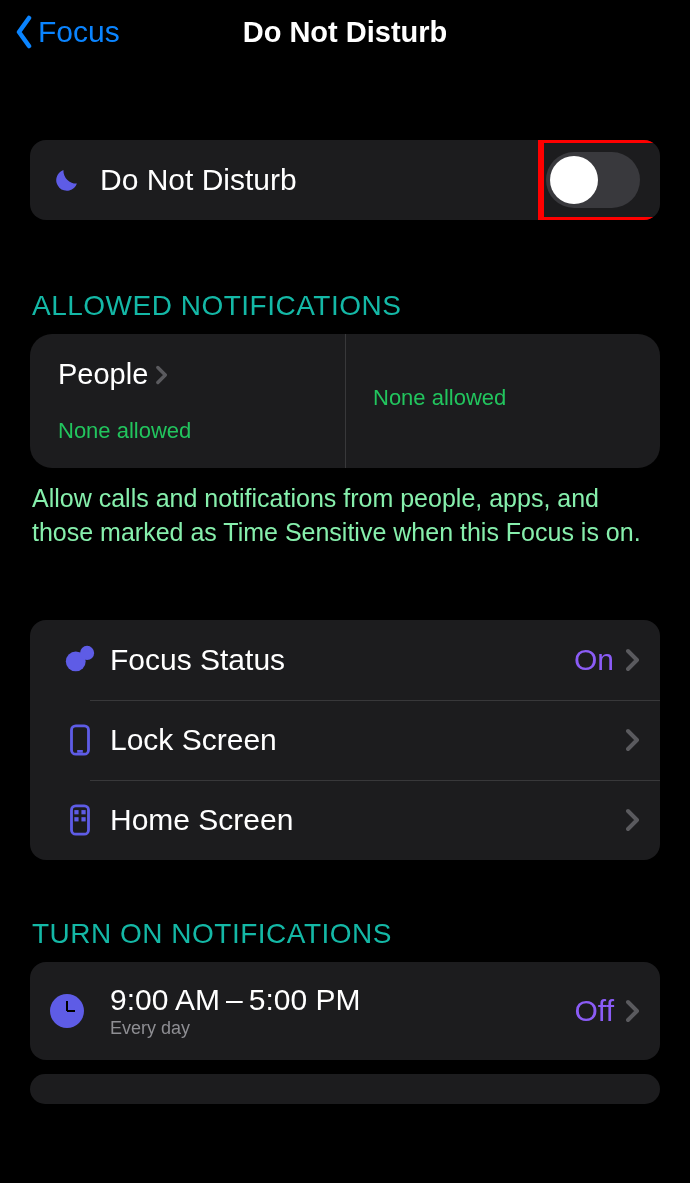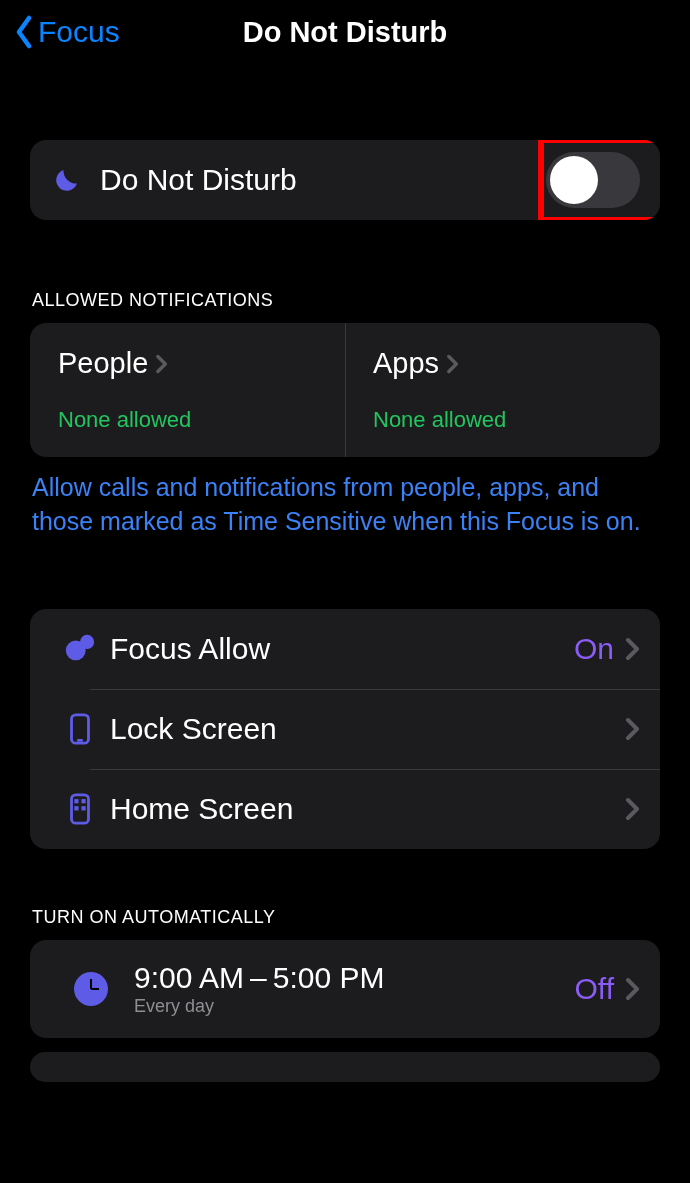--- a/index.html
+++ b/index.html
@@ -68,28 +68,28 @@
       fill: none; stroke-linecap:round; stroke-linejoin:round;
       margin-left: 6px;
     }
     .chevron-small {
       width: 12px; height: 20px;
       stroke: #5a5a5e; stroke-width: 4;
       fill: none; stroke-linecap:round; stroke-linejoin:round;
       margin-left: 8px;
     }
     .section-header {
-      font-size: 18px;
-      color: #ffffff;
+      font-size: 28px;
+      color: #14b8a6;
       padding: 0 2px 12px;
       letter-spacing: 0.5px;
     }
     .footer-text {
       font-size: 25px;
-      color: #3b82f6;
+      color: #86efac;
       padding: 14px 2px 0;
       line-height: 1.35;
     }
     
     .dnd-row { margin-top: 76px; }
     .moon-icon {
       width: 34px; height: 34px;
       fill: #5e5ce6;
     }
     
@@ -111,21 +111,21 @@
       position: absolute;
       border: 6px solid #ff0000;
       width: 136px;
       height: 86px;
       right: -14px;
       top: 50%;
       transform: translateY(-50%);
       pointer-events: none;
     }
     
-    .split { display:flex; }
+    .split { display:flex;border-radius:22px; }
     .split .cell {
       flex:1;
       padding: 24px 28px;
       position:relative;
     }
     .split .cell + .cell::before {
       content:"";
       position:absolute;
       left:0; top:0; bottom:0;
       width:1px;
@@ -208,42 +208,36 @@
     <div class="cell">
       <div class="cell-title-row">
         <span>People</span>
         <svg class="chevron-small" viewBox="0 0 14 24">
             <polyline points="2,3 11,12 2,21"></polyline>
           </svg>
       </div>
       <div class="cell-sub">None allowed</div>
     </div>
     <div class="cell">
-      <div class="cell-title-row">
-        <span>Apps</span>
-        <svg class="chevron-small" viewBox="0 0 14 24">
-            <polyline points="2,3 11,12 2,21"></polyline>
-          </svg>
-      </div>
       <div class="cell-sub">None allowed</div>
     </div>
   </div>
   <div class="footer-text">Allow calls and notifications from people, apps, and those marked as Time Sensitive when this Focus is on.</div>
 
   <div class="spacer"></div>
 
   <div class="group">
     <div class="row opt">
       <span class="icon-slot opt-icon">
         <svg viewBox="0 0 24 24">
             <circle class="fill" cx="9" cy="13" r="7"></circle>
             <circle class="fill" cx="17" cy="7" r="5"></circle>
           </svg>
       </span>
-      <span class="label">Focus Allow</span>
+      <span class="label">Focus Status</span>
       <span class="value">On</span>
       <svg class="chevron-right" viewBox="0 0 14 24">
           <polyline points="2,3 11,12 2,21"></polyline>
         </svg>
     </div>
     <div class="row opt">
       <span class="icon-slot opt-icon">
         <svg viewBox="0 0 24 24">
             <rect class="stroke" x="6" y="2" width="12" height="20" rx="3"></rect>
             <line class="stroke" x1="10" y1="20" x2="14" y2="20"></line>
@@ -268,23 +262,23 @@
       <span class="label">Home Screen</span>
       <span class="value"></span>
       <svg class="chevron-right" viewBox="0 0 14 24">
           <polyline points="2,3 11,12 2,21"></polyline>
         </svg>
     </div>
   </div>
 
   <div class="spacer-sm"></div>
 
-  <div class="section-header">TURN ON AUTOMATICALLY</div>
+  <div class="section-header">TURN ON NOTIFICATIONS</div>
   <div class="group">
-    <div class="row opt" style="min-height:98px;margin-left:24px;">
+    <div class="row opt" style="min-height:98px;">
       <span class="icon-slot">
         <span class="clock-icon"></span>
       </span>
       <div class="sched-text">
         <span class="sched-time">9:00 AM – 5:00 PM</span>
         <span class="sched-sub">Every day</span>
       </div>
       <span class="value">Off</span>
       <svg class="chevron-right" viewBox="0 0 14 24">
           <polyline points="2,3 11,12 2,21"></polyline>

